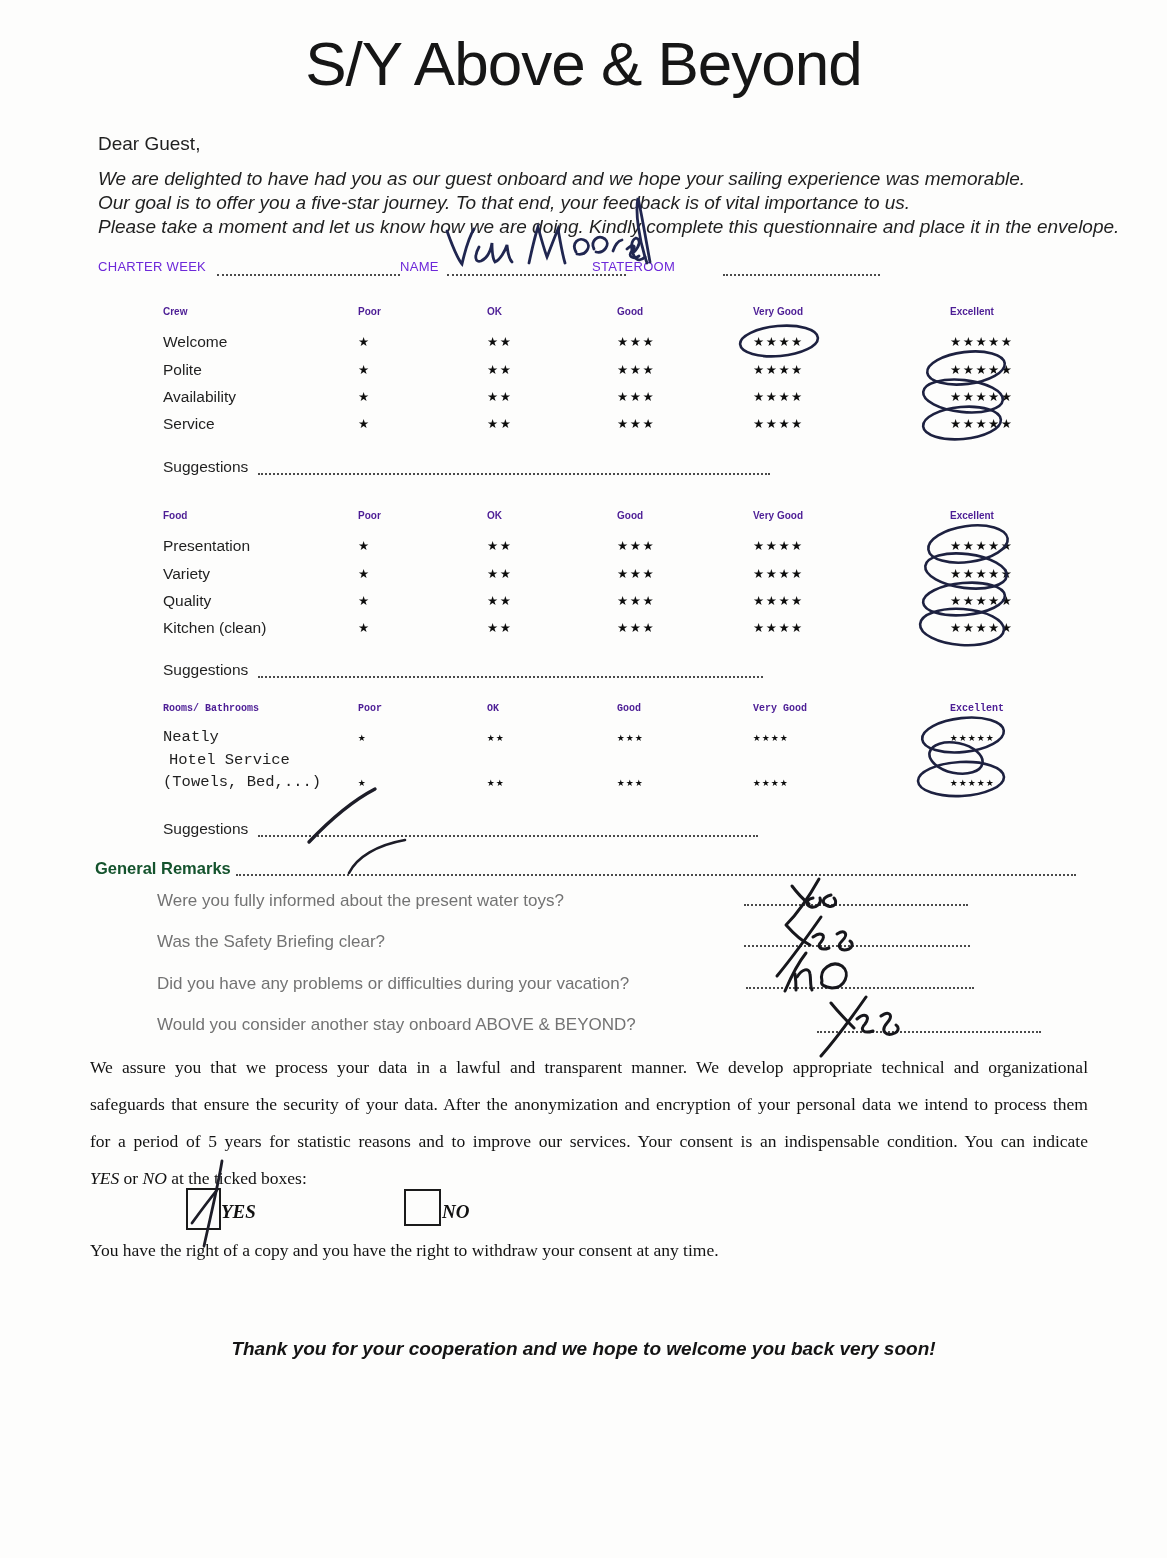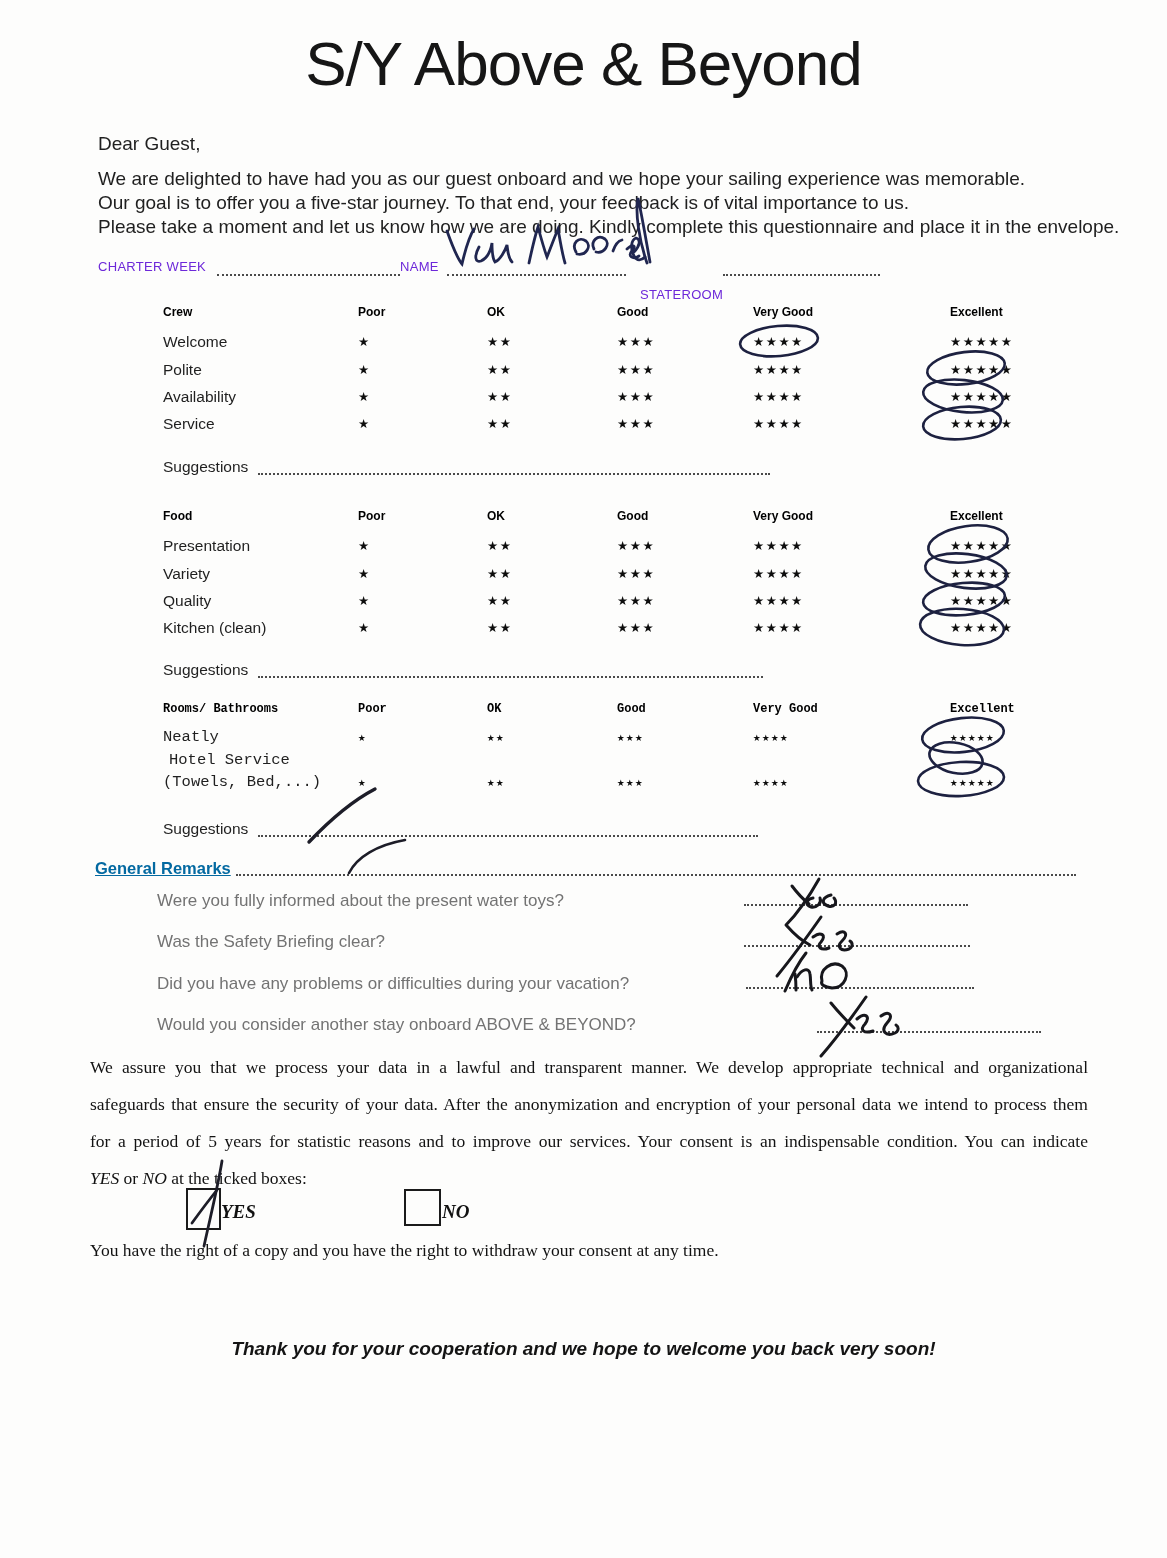--- a/index.html
+++ b/index.html
@@ -7,35 +7,35 @@
     position:relative;width:1167px;height:1558px;margin:0 auto;
     background:#fdfdfc;overflow:hidden;
     font-family:"Liberation Sans",sans-serif;color:#1c1c1c;
   }
   .abs{position:absolute;}
   .title{
     left:0;right:0;top:28px;text-align:center;
     font-size:62px;font-weight:400;letter-spacing:-1px;color:#161616;
   }
   .body-text{font-size:19px;color:#1f1f1f;}
-  .intro-line{position:absolute;left:98px;white-space:nowrap;}
+  .intro-line{position:absolute;left:98px;white-space:nowrap;font-style:italic;}
   .field-label{font-size:13px;letter-spacing:.3px;color:#6d28d9;white-space:nowrap;}
   .dots{border-bottom:2px dotted #4a4a4a;height:0;}
   
   .rating-row{
     display:grid;grid-template-columns:195px 129px 130px 136px 197px 110px;
     align-items:start;
   }
   .rating-row > div{line-height:1.15;}
-  .sec-head{font-weight:700;font-size:12px;color:#000000;white-space:nowrap;}
+  .sec-head{font-weight:700;font-size:10px;color:#4c1d95;white-space:nowrap;}
   .row-label{font-size:15.5px;color:#1f1f1f;white-space:nowrap;}
   .stars{font-size:12.5px;letter-spacing:1.5px;color:#0d0d0d;white-space:nowrap;padding-top:2px;}
   .h27{height:27.3px;} .h26{height:26px;} .h23{height:23px;} .h22{height:22px;margin-left:6px;}
   .sugg-label{font-size:15.5px;color:#1f1f1f;}
-  .gr-label{font-size:16.5px;font-weight:700;color:#0369a1;white-space:nowrap;text-decoration:underline;}
+  .gr-label{font-size:16.5px;font-weight:700;color:#14532d;white-space:nowrap;}
   .question{font-size:17px;color:#737373;white-space:nowrap;}
   
   .consent{font-family:"Liberation Serif",serif;font-size:17.5px;color:#121212;white-space:nowrap;}
   .consent-just{width:998px;white-space:normal;text-align:justify;text-align-last:justify;}
   .checkbox{border:2.5px solid #1b1b1b;background:transparent;}
   .cb-label{font-family:"Liberation Serif",serif;font-style:italic;font-weight:700;font-size:19px;color:#111;}
   .closing{
     left:0;right:0;top:1338px;text-align:center;
     font-size:19px;font-weight:700;font-style:italic;color:#141414;
   }
@@ -51,21 +51,21 @@
   <div class="abs body-text" style="left:98px;top:133px;">Dear Guest,</div>
 
   <div class="intro-line body-text" style="top:168px;">We are delighted to have had you as our guest onboard and we hope your sailing experience was memorable.</div>
   <div class="intro-line body-text" style="top:192px;">Our goal is to offer you a five-star journey. To that end, your feedback is of vital importance to us.</div>
   <div class="intro-line body-text" style="top:216px;">Please take a moment and let us know how we are doing. Kindly complete this questionnaire and place it in the envelope.</div>
 
   <div class="abs field-label" style="left:98px;top:259px;">CHARTER WEEK</div>
   <div class="abs dots" style="left:217px;top:274px;width:183px;"></div>
   <div class="abs field-label" style="left:400px;top:259px;">NAME</div>
   <div class="abs dots" style="left:447px;top:274px;width:179px;"></div>
-  <div class="abs field-label" style="left:640px;top:259px;margin-top:28px;">STATEROOM</div>
+  <div class="abs field-label" style="left:592px;top:259px;">STATEROOM</div>
   <div class="abs dots" style="left:723px;top:274px;width:157px;"></div>
 
   <div class="abs" style="left:163px;top:306px;">
     <div class="rating-row h27">
       <div class="sec-head">Crew</div>
       <div class="sec-head">Poor</div>
       <div class="sec-head">OK</div>
       <div class="sec-head">Good</div>
       <div class="sec-head">Very Good</div>
       <div class="sec-head">Excellent</div>

